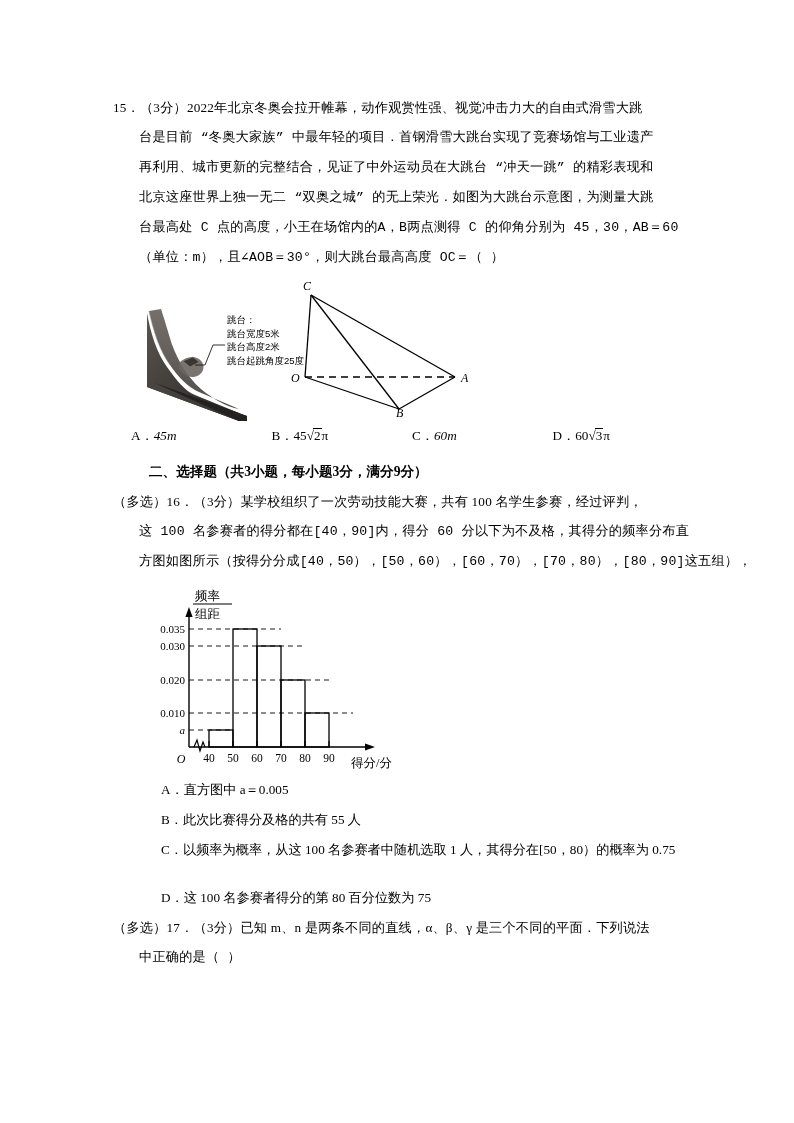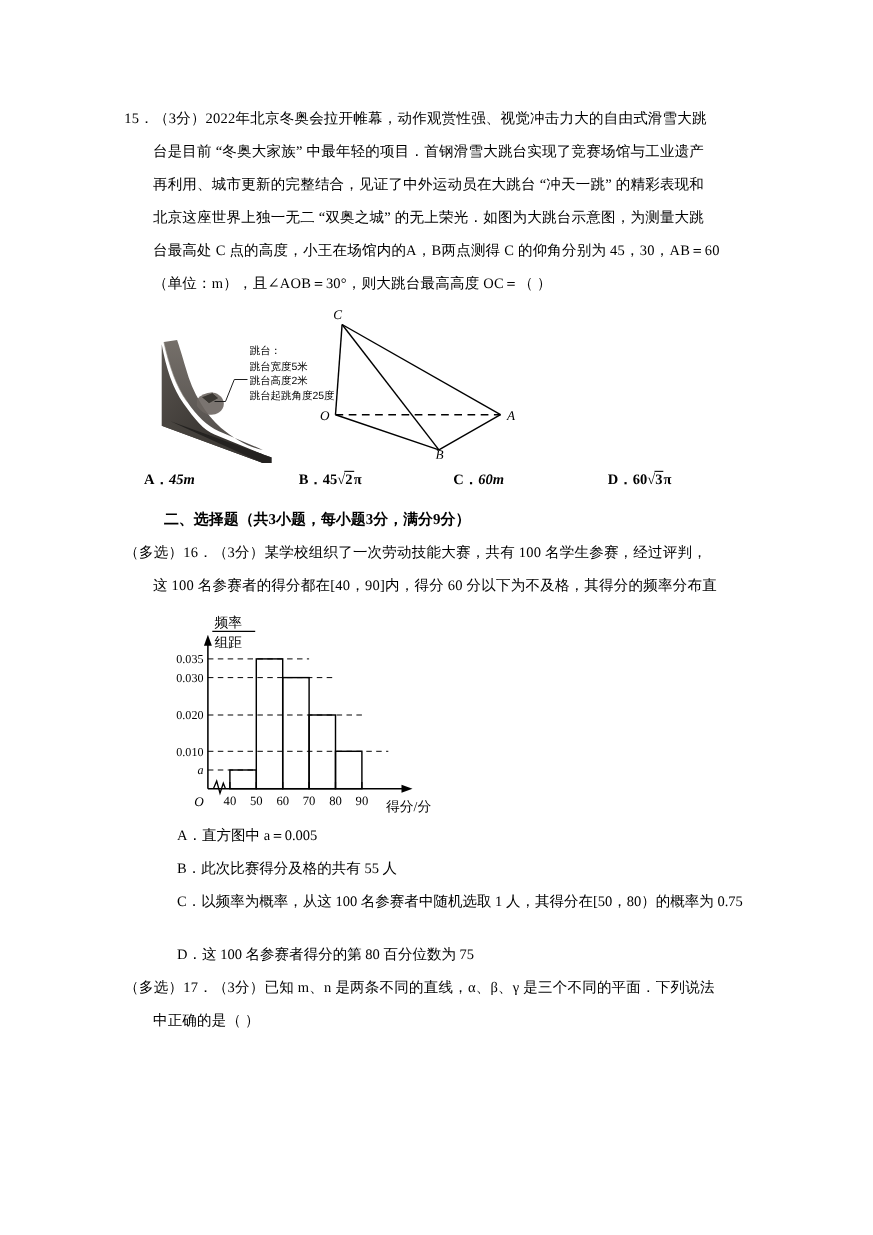--- a/index.html
+++ b/index.html
@@ -29,41 +29,41 @@
   }
 
   
   .q-block { margin: 0 0 0 0; }
   .line {
     font-size: 13.2px;
     line-height: 30px;
     letter-spacing: 0.2px;
     white-space: nowrap;
   }
-  .indent { padding-left: 26px; }
+  .indent { padding-left: 26px; font-family: Liberation Mono, monospace; }
   .ital { font-style: italic; }
 
   
   .section-head {
     font-size: 13.6px;
     font-weight: bold;
     line-height: 30px;
     margin-top: 8px;
     margin-left: 36px;
   }
 
   
   .options-row {
     display: flex;
     font-size: 13.2px;
     line-height: 26px;
     margin-top: 4px;
     padding-left: 18px;
   }
-  .options-row .opt { width: 152px; white-space: nowrap; font-weight: bold; }
+  .options-row .opt { width: 152px; white-space: nowrap; }
   .sqrt {
     display: inline-block;
     border-top: 1px solid #000;
     padding: 0 1px 0 1px;
     margin-left: -1px;
     line-height: 1.05;
   }
   .radical { display: inline-block; }
 
   
@@ -201,20 +201,21 @@
           <span>D．</span><span>60</span><span class="radical">√</span><span class="sqrt">3</span><span>π</span>
         </div>
       </div>
     </div>
 
     <div class="section-head">二、选择题（共3小题，每小题3分，满分9分）</div>
 
     <div class="q-block">
       <div class="line">（多选）16．（3分）某学校组织了一次劳动技能大赛，共有 100 名学生参赛，经过评判，</div>
       <div class="line indent">这 100 名参赛者的得分都在[40，90]内，得分 60 分以下为不及格，其得分的频率分布直</div>
+      <div class="line indent">方图如图所示（按得分分成[40，50），[50，60），[60，70），[70，80），[80，90]这五组），</div>
 
       <div class="hist-wrap">
         <svg width="270" height="190" viewBox="0 0 270 190">
 
           <line x1="34" y1="44" x2="126" y2="44" stroke="#000" stroke-width="0.9" stroke-dasharray="5,4"></line>
           <line x1="34" y1="61" x2="150" y2="61" stroke="#000" stroke-width="0.9" stroke-dasharray="5,4"></line>
           <line x1="34" y1="95" x2="174" y2="95" stroke="#000" stroke-width="0.9" stroke-dasharray="5,4"></line>
           <line x1="34" y1="128" x2="198" y2="128" stroke="#000" stroke-width="0.9" stroke-dasharray="5,4"></line>
           <line x1="34" y1="145" x2="78" y2="145" stroke="#000" stroke-width="0.9" stroke-dasharray="5,4"></line>
 

